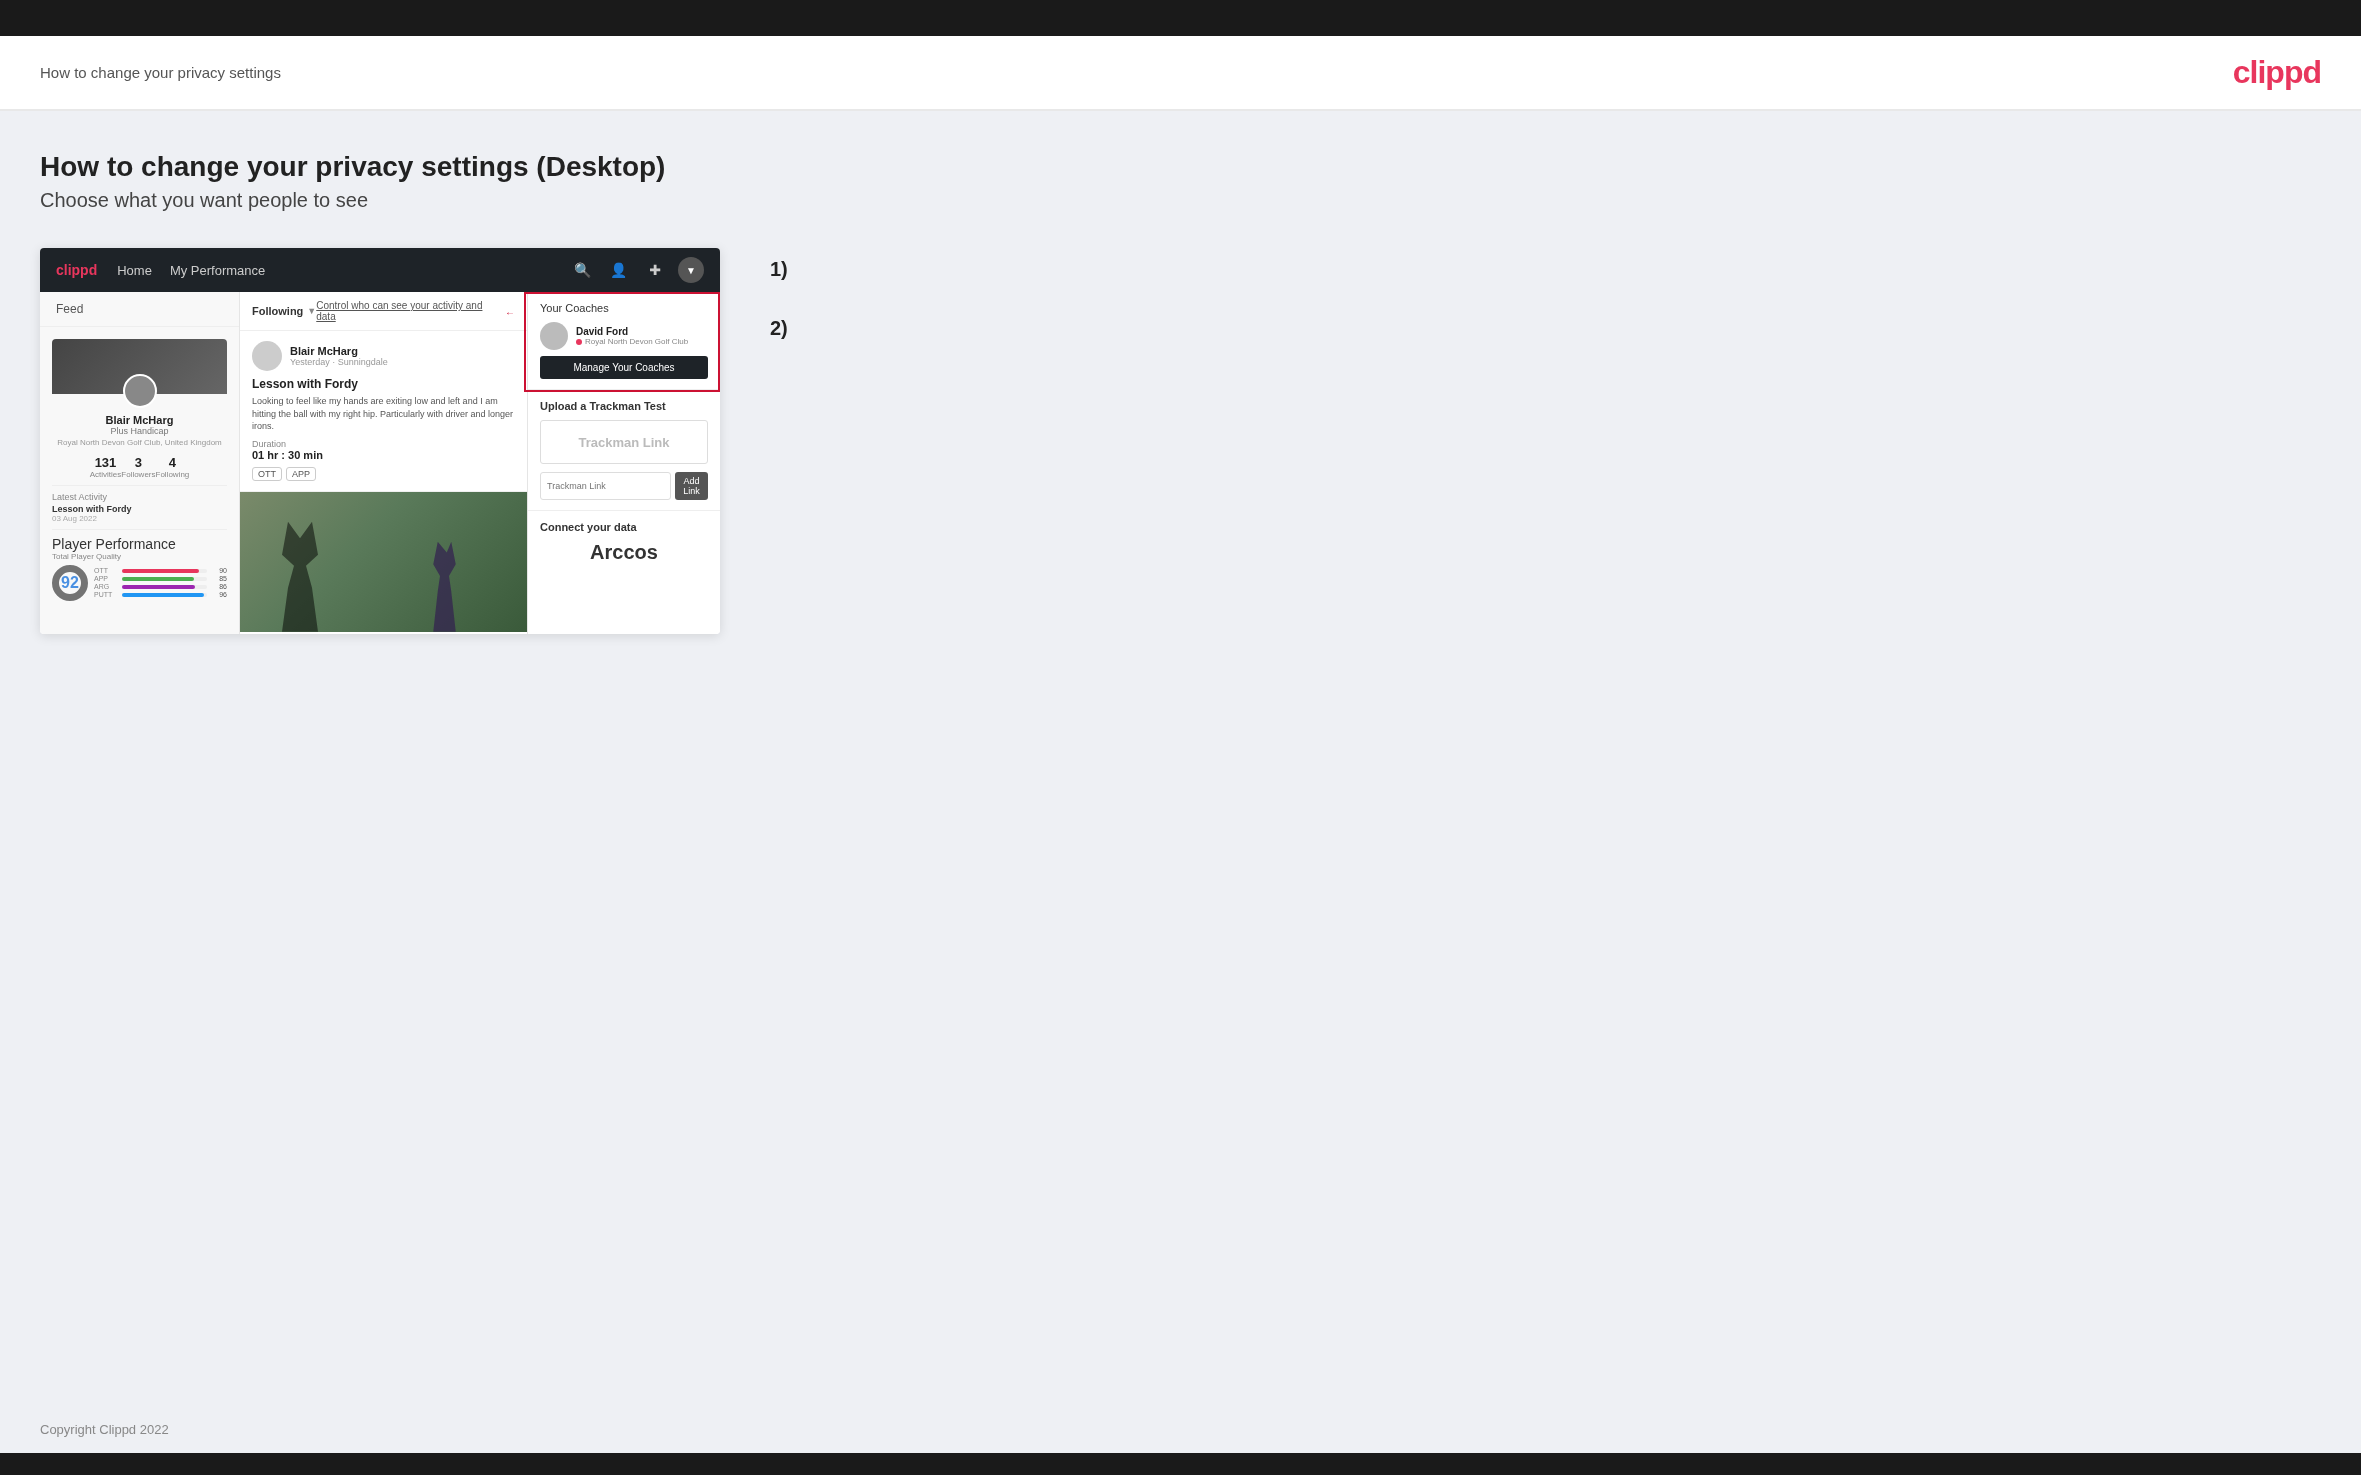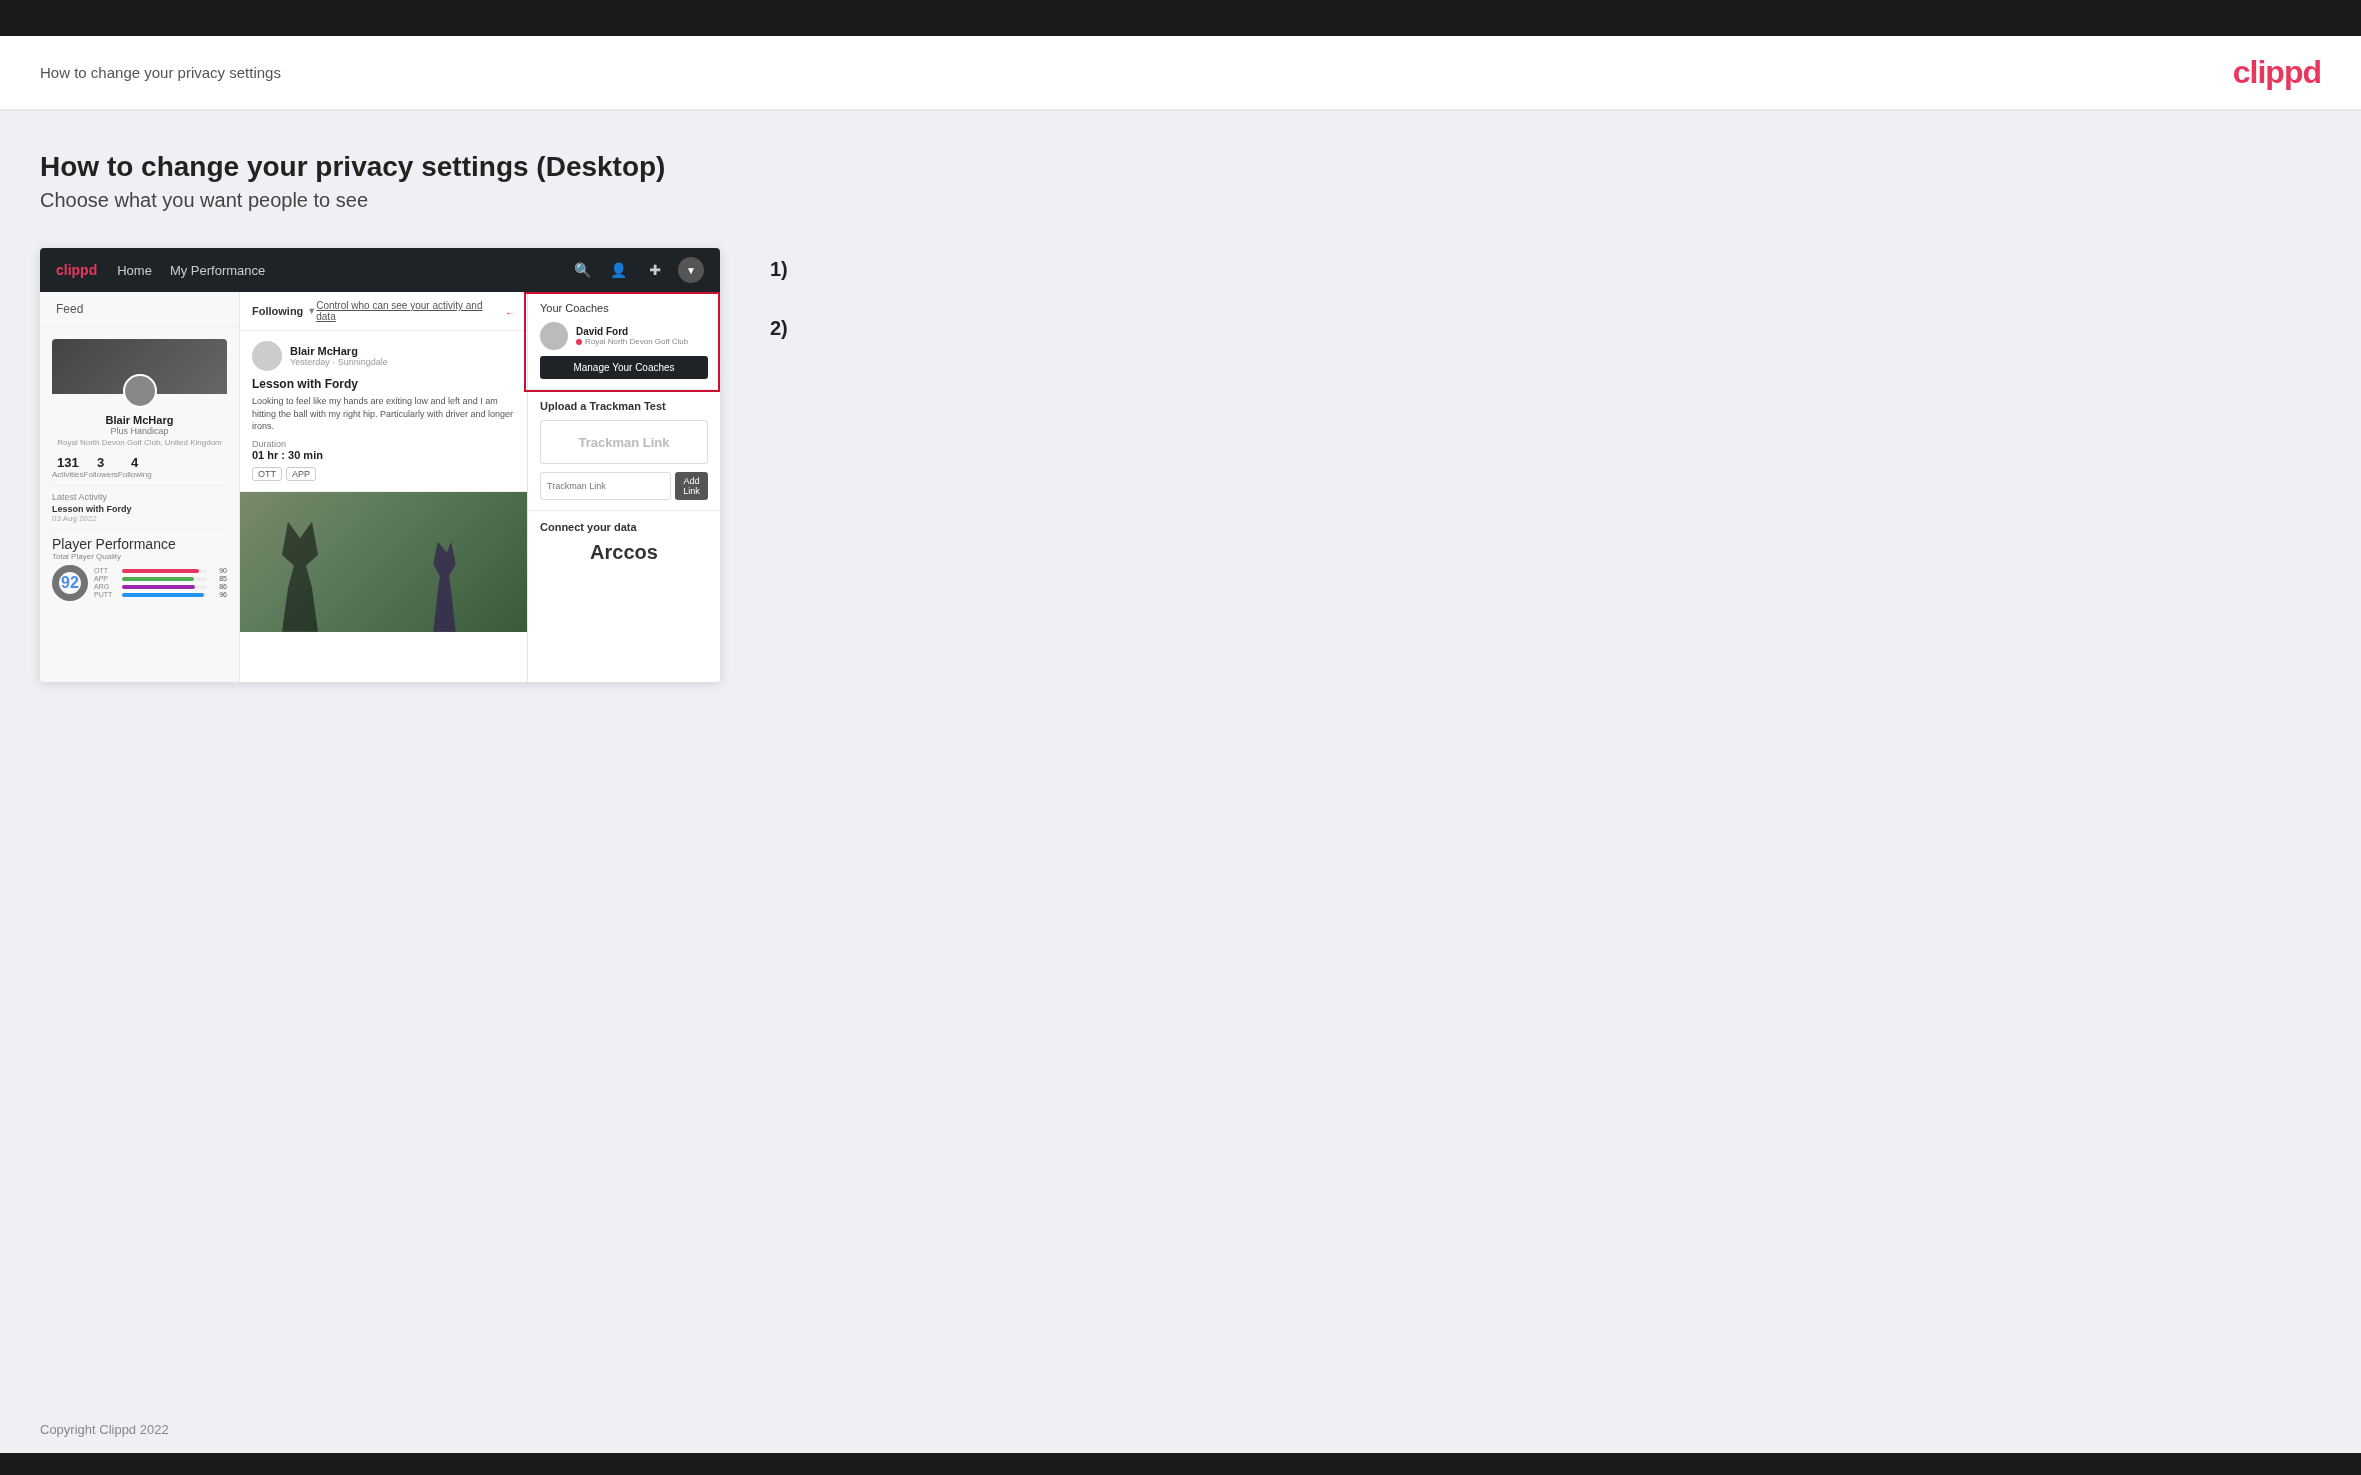--- a/index.html
+++ b/index.html
@@ -118,21 +118,21 @@
       display: flex;
       align-items: center;
       justify-content: center;
       font-size: 10px;
       color: #fff;
     }
 
     
     .app-body {
       display: flex;
-      height: 390px;
+      height: 342px;
       overflow: hidden;
     }
 
     
     .app-sidebar {
       width: 200px;
       background: #f8f8f8;
       border-right: 1px solid #e5e5e5;
       flex-shrink: 0;
     }
@@ -180,21 +180,21 @@
       margin-bottom: 2px;
     }
     .app-profile-club {
       font-size: 8px;
       color: #999;
       text-align: center;
       margin-bottom: 8px;
     }
     .app-stats {
       display: flex;
-      justify-content: flex-start;
+      justify-content: center;
       margin-bottom: 2px;
     }
     .app-stat {
       text-align: center;
     }
     .app-stat-num {
       font-size: 13px;
       font-weight: 700;
       color: #222;
     }

